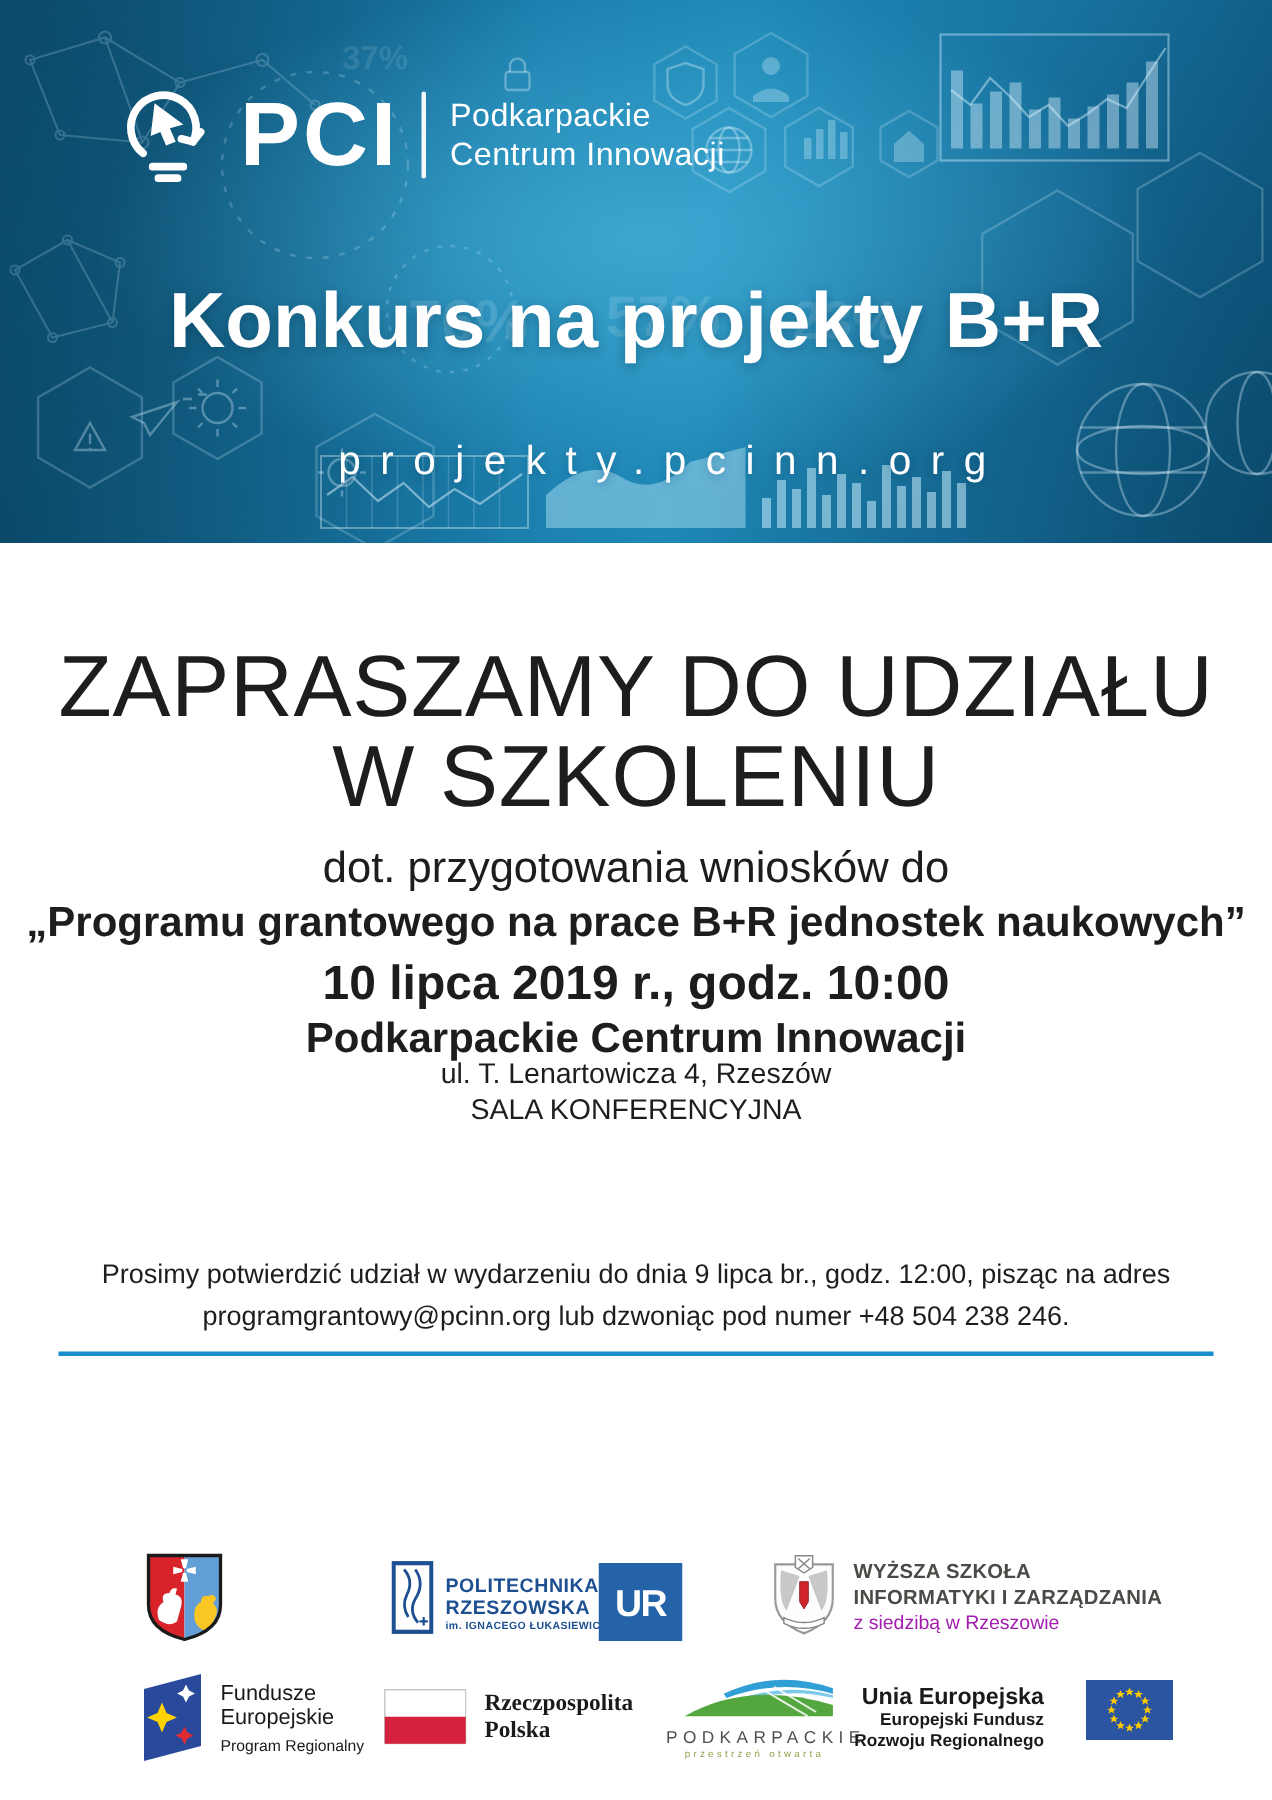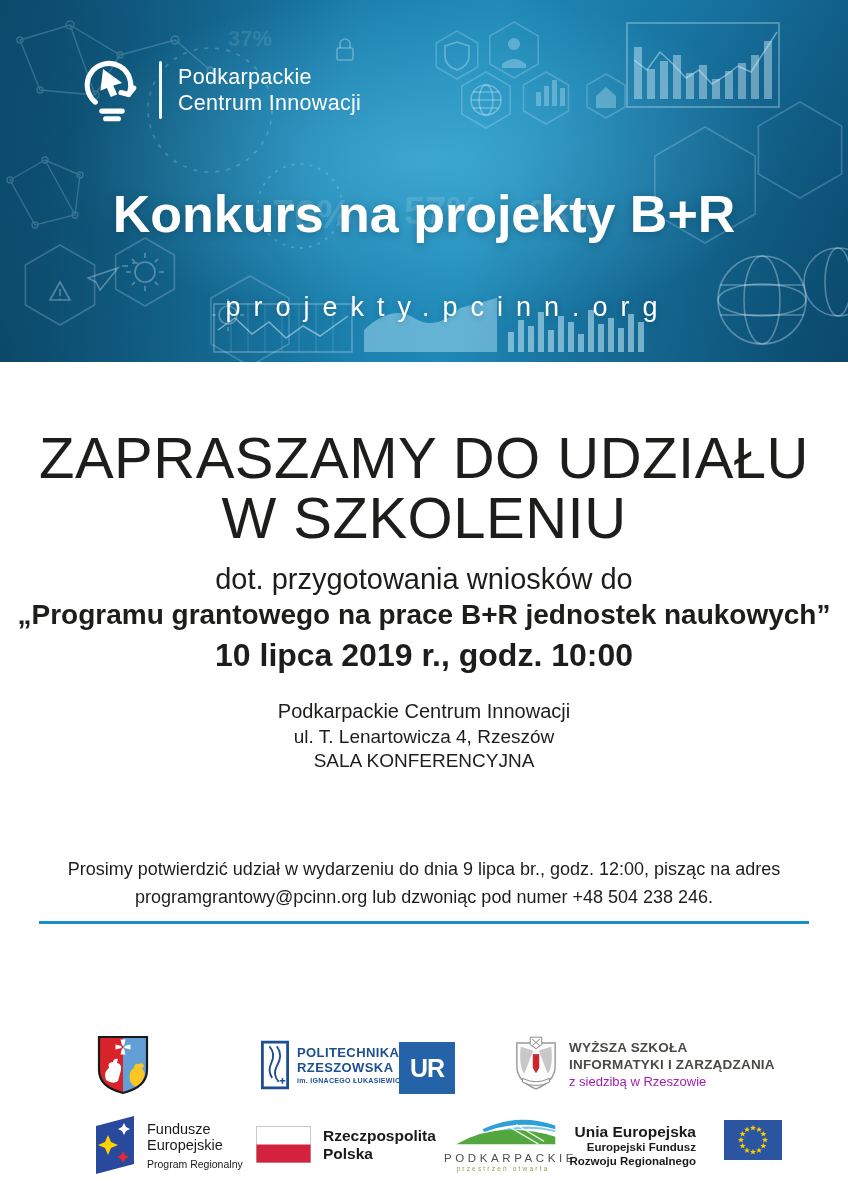--- a/index.html
+++ b/index.html
@@ -24,28 +24,28 @@
   .hero-url{position:absolute;top:292px;left:0;width:100%;text-align:center;z-index:2;color:#fff;
             font-size:27px;font-weight:400;letter-spacing:13px;text-shadow:0 1px 6px rgba(0,45,70,.3);padding-left:24px;}
 
   
   .main{text-align:center;}
   .invite-heading{margin:66px 0 0;font-size:58px;font-weight:400;line-height:60px;letter-spacing:.5px;}
   .subject-intro{margin-top:14px;font-size:29px;font-weight:400;line-height:34px;}
   .subject-program{margin-top:2px;font-size:28px;font-weight:700;line-height:34px;white-space:nowrap;}
   .context{margin-top:8px;font-size:18.5px;line-height:25px;}
   .datetime{font-size:32px;font-weight:700;line-height:46px;}
-  .venue-name{margin-top:20px;font-size:20px;font-weight:400;line-height:27px;}
+  .venue-name{font-size:28px;font-weight:700;line-height:27px;}
   .venue-line{font-size:19px;line-height:24px;}
   .rsvp{margin-top:82px;font-size:18px;line-height:28px;}
   .accent-line{width:770px;height:3px;background:#1b8dcb;border:0;margin:10px auto 0;}
 
   
   .logo-abs{position:absolute;}
-  .pr-block{display:flex;align-items:center;padding-left:48px;}
+  .pr-block{display:flex;align-items:flex-end;padding-left:48px;}
   .pr-text{margin-left:8px;text-align:left;color:#1d4f91;}
   .pr-l1,.pr-l2{font-size:13px;font-weight:700;letter-spacing:.4px;line-height:15px;}
   .pr-l3{font-size:7px;font-weight:700;letter-spacing:.3px;line-height:11px;}
   .wsiiz-block{display:flex;align-items:center;}
   .wsiiz-text{margin-left:10px;text-align:left;}
   .wsiiz-l1,.wsiiz-l2{font-size:13.5px;font-weight:700;color:#4c4a47;line-height:17px;letter-spacing:.2px;}
   .wsiiz-l3{font-size:13px;color:#a21caf;line-height:17px;}
   .fe-block{display:flex;align-items:center;}
   .fe-text{margin-left:10px;text-align:left;color:#1a1a1a;}
   .fe-l1,.fe-l2{font-size:14.5px;font-weight:400;line-height:16.5px;}
@@ -180,20 +180,21 @@
 
     <div class="brand">
       <svg width="64" height="88" viewBox="0 0 100 118" aria-hidden="true">
         <g stroke="#ffffff" stroke-width="8" fill="none" stroke-linecap="round">
           <path d="M24 78 A 34 34 0 1 1 76 66"></path>
           <path d="M76 66 l8 -10 M76 66 l-12 -3"></path>
           <path d="M34 92 H 66 M40 104 H 60"></path>
         </g>
         <path d="M36 26 L66 48 L52 52 L58 66 L48 70 L42 56 L32 60 Z" fill="#ffffff"></path>
       </svg>
+      <span class="brand-abbr">PCI</span>
       <span class="brand-divider"></span>
       <span class="brand-name">
         <span>Podkarpackie</span><br>
         <span>Centrum Innowacji</span>
       </span>
     </div>
 
     <h1 class="hero-title">Konkurs na projekty B+R</h1>
     <div class="hero-url">projekty.pcinn.org</div>
   </header>
@@ -286,21 +287,21 @@
         <polygon points="31,9 33,13 37,15 33,17 31,21 29,17 25,15 29,13" fill="#ffffff"></polygon>
         <polygon points="30,37 32,41 36,43 32,45 30,49 28,45 24,43 28,41" fill="#e02b35"></polygon>
       </svg>
       <div class="fe-text">
         <div class="fe-l1">Fundusze</div>
         <div class="fe-l2">Europejskie</div>
         <div class="fe-l3">Program Regionalny</div>
       </div>
     </div>
 
-    <div class="logo-abs pl-block" style="left:256px;top:1126px;">
+    <div class="logo-abs pl-block" style="left:256px;top:1126px;font-family:Liberation Serif, serif;">
       <svg width="55" height="37" viewBox="0 0 55 37" aria-hidden="true">
         <rect x="0.5" y="0.5" width="54" height="36" fill="#ffffff" stroke="#c8c8c8" stroke-width="1"></rect>
         <rect x="0.5" y="18.5" width="54" height="18" fill="#d4213d"></rect>
       </svg>
       <div class="pl-text">
         <div>Rzeczpospolita</div>
         <div>Polska</div>
       </div>
     </div>
 

